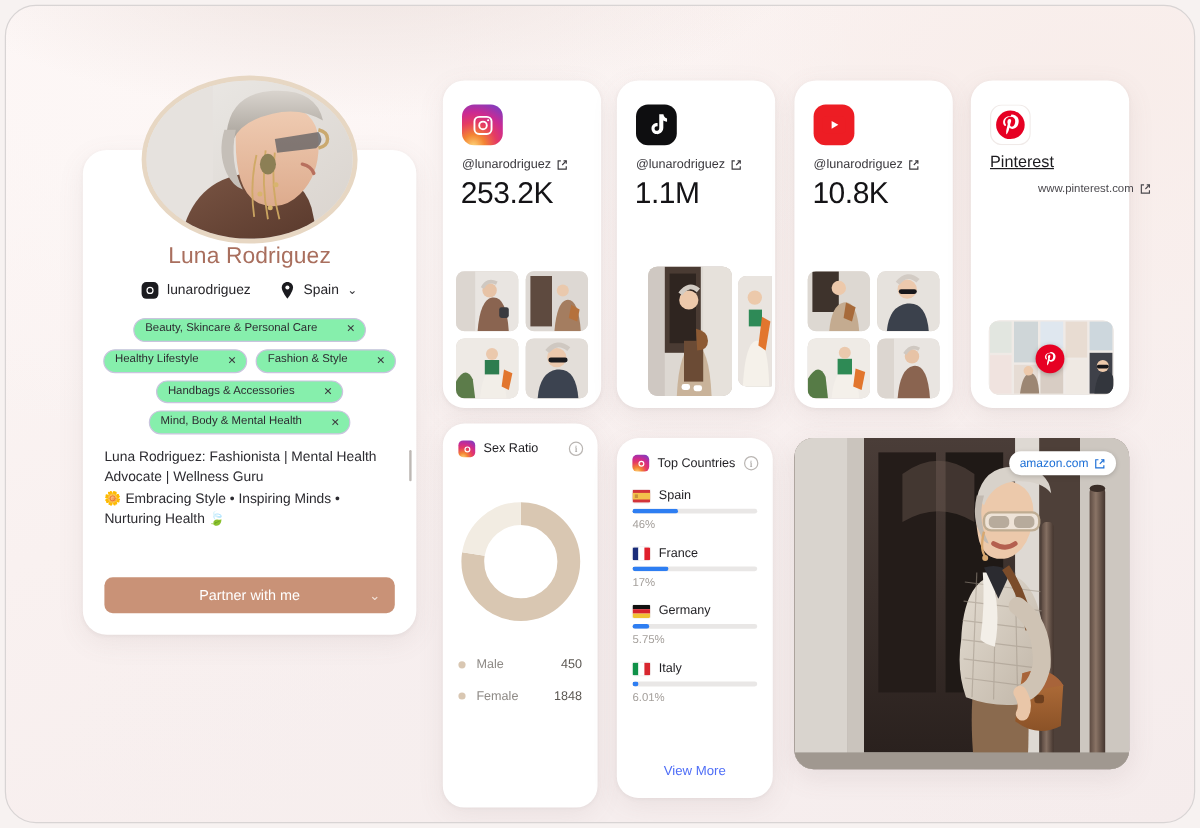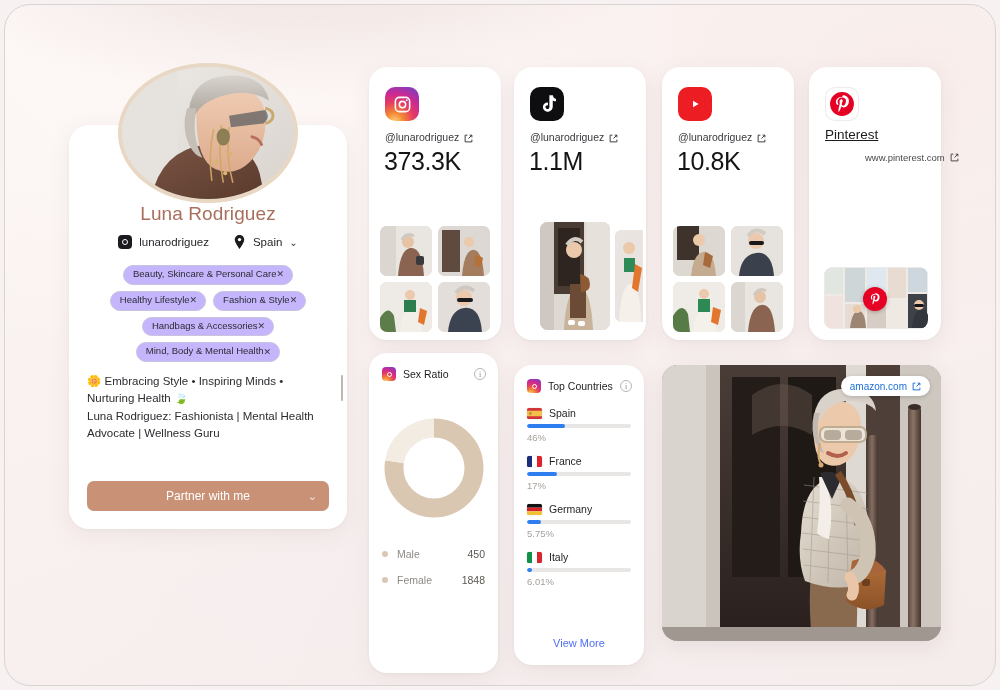--- a/index.html
+++ b/index.html
@@ -89,26 +89,26 @@
   }
   .pin-mini { width: 13px; height: 14px; display:inline-block; }
   .chev { display:inline-block; color:#3a3a3e; font-size: 10px; }
 
   .tags {
     position: absolute; left: 12px; right: 12px; top: 140px;
     display: flex; flex-wrap: wrap; justify-content: center;
     gap: 6px 7px;
   }
   .tag {
-    display: inline-flex; align-items: center; gap: 0;
+    display: inline-flex; align-items: center; gap: 24px;
     border: 1px solid #c9c4de;
     border-radius: 11px;
     padding: 2px 8px 3px 9px;
     font-size: 9.5px; color: #2c2b30;
-    background: #c4b5fd;
+    background: #86efac;
     white-space: nowrap;
     line-height: 1.35;
   }
   .tag .x { font-size: 9px; color: #3b3a3f; }
 
   .bio {
     position: absolute; left: 18px; right: 18px; top: 248px;
     font-size: 11.5px; line-height: 1.52; color: #2c2b30;
   }
   .bio-scroll {
@@ -341,22 +341,22 @@
         <span>Handbags &amp; Accessories</span>
         <span class="x">✕</span>
       </span>
       <span class="tag">
         <span>Mind, Body &amp; Mental Health</span>
         <span class="x">✕</span>
       </span>
     </div>
 
     <div class="bio">
+      <div>Luna Rodriguez: Fashionista | Mental Health Advocate | Wellness Guru</div>
       <div>🌼 Embracing Style • Inspiring Minds • Nurturing Health 🍃</div>
-      <div>Luna Rodriguez: Fashionista | Mental Health Advocate | Wellness Guru</div>
     </div>
     <div class="bio-scroll"></div>
 
     <div class="partner-btn">
       <span>Partner with me</span>
       <span class="bchev">⌄</span>
     </div>
   </div>
 
   <div class="card sc ig">
@@ -372,21 +372,21 @@
     <div class="sc-handle">
       <span>@lunarodriguez</span>
       <span class="ext">
         <svg viewBox="0 0 12 12" fill="none" stroke="#3a383d" stroke-width="1.3">
               <path d="M4.5 1.5H1.5v9h9v-3"></path>
               <path d="M7.5 1.5h3v3"></path>
               <path d="M10.5 1.5L6 6"></path>
             </svg>
       </span>
     </div>
-    <div class="sc-count">373.3K</div>
+    <div class="sc-count">253.2K</div>
     <div class="thumbs2">
       <div class="th">
             <svg viewBox="0 0 52 50" preserveAspectRatio="xMidYMid slice">
               <rect width="52" height="50" fill="#e9e5e1"></rect>
               <rect x="0" y="0" width="16" height="50" fill="#dcd6d0"></rect>
               <path d="M18 50 q2 -26 12 -28 q12 -2 14 28 z" fill="#8a6450"></path>
               <circle cx="28" cy="16" r="6" fill="#e7c3a6"></circle>
               <path d="M22 14 q4 -8 12 -4" stroke="#cfc8c1" stroke-width="3" fill="none"></path>
               <rect x="36" y="30" width="8" height="9" rx="2" fill="#3a3a3e"></rect>
             </svg>

